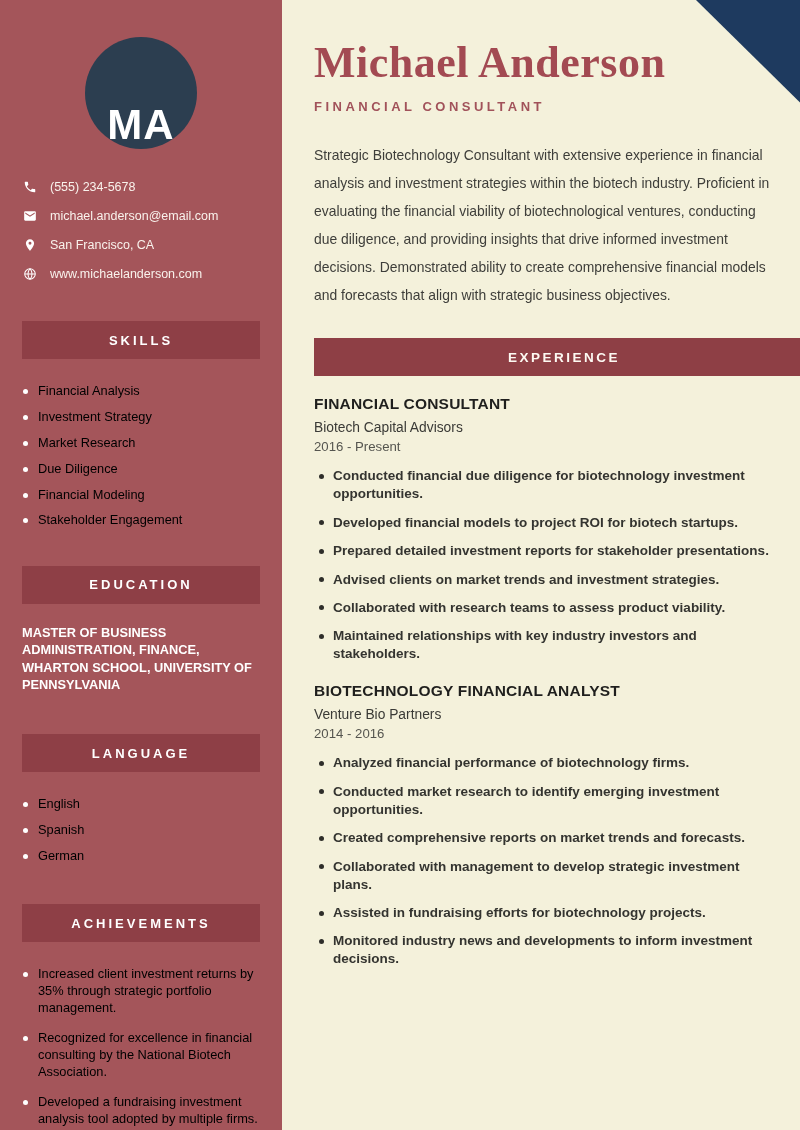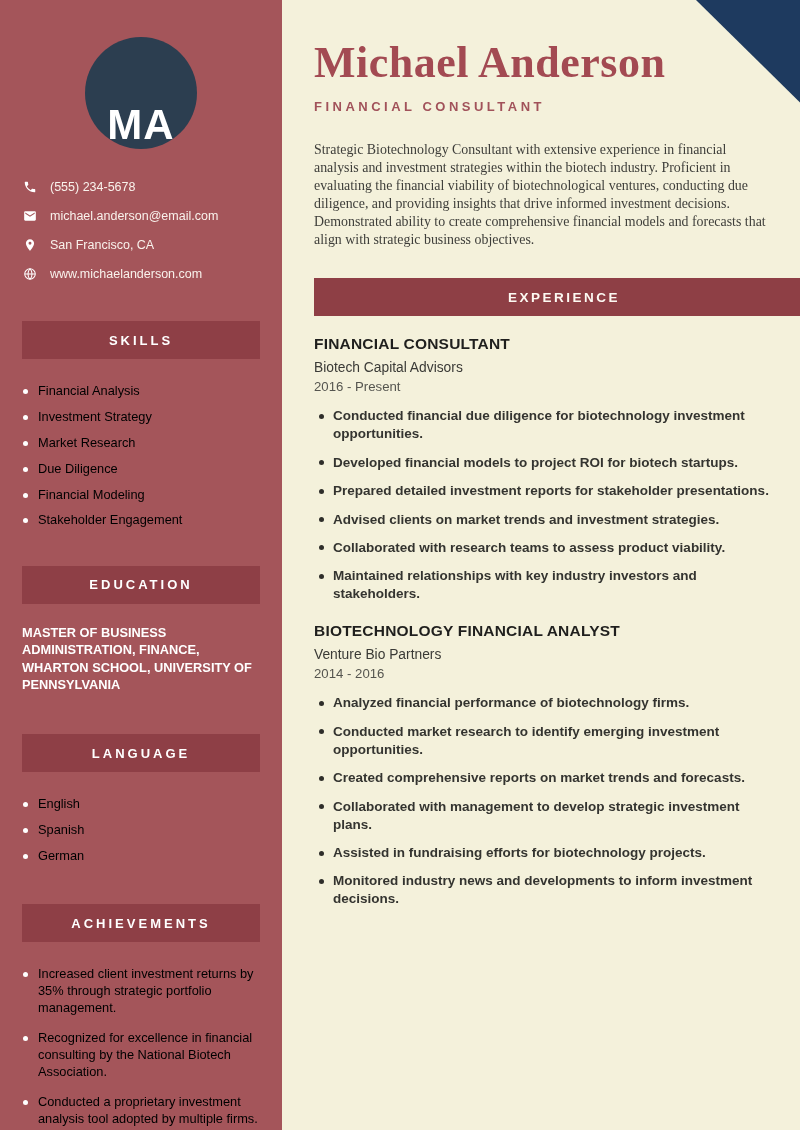--- a/index.html
+++ b/index.html
@@ -82,23 +82,22 @@
     color:#A34A52;line-height:1.05;
     letter-spacing:0.5px;
   }
   .subtitle{
     margin-top:13px;
     font-size:13px;font-weight:700;letter-spacing:3.5px;
     color:#A1525A;
   }
   .summary{
     margin:27px 0 0 0;
-    font-size:13.9px;line-height:18px;color:#3E3E3A;
+    font-size:13.9px;line-height:28px;color:#3E3E3A;
     max-width:456px;
-    font-family:Liberation Serif, serif;
   }
   .exp-bar{
     margin-top:29px;
     width:500px;height:38px;
     background:#8E3F45;
     display:flex;align-items:center;justify-content:center;
   }
   .exp-bar span{
     color:#FDF9F2;font-size:13.5px;font-weight:700;letter-spacing:2.5px;
   }
@@ -192,21 +191,21 @@
       <li>Spanish</li>
       <li>German</li>
     </ul>
 
     <div class="side-header" style="margin-top:40px;">
       <span>ACHIEVEMENTS</span>
     </div>
     <ul class="side-list wide">
       <li>Increased client investment returns by 35% through strategic portfolio management.</li>
       <li>Recognized for excellence in financial consulting by the National Biotech Association.</li>
-      <li>Conducted a proprietary investment analysis tool adopted by multiple firms.</li>
+      <li>Developed a fundraising investment analysis tool adopted by multiple firms.</li>
     </ul>
 
   </aside>
 
   <main class="content">
 
     <div class="corner-triangle"></div>
 
     <h1 class="name">Michael Anderson</h1>
     <div class="subtitle">FINANCIAL CONSULTANT</div>

